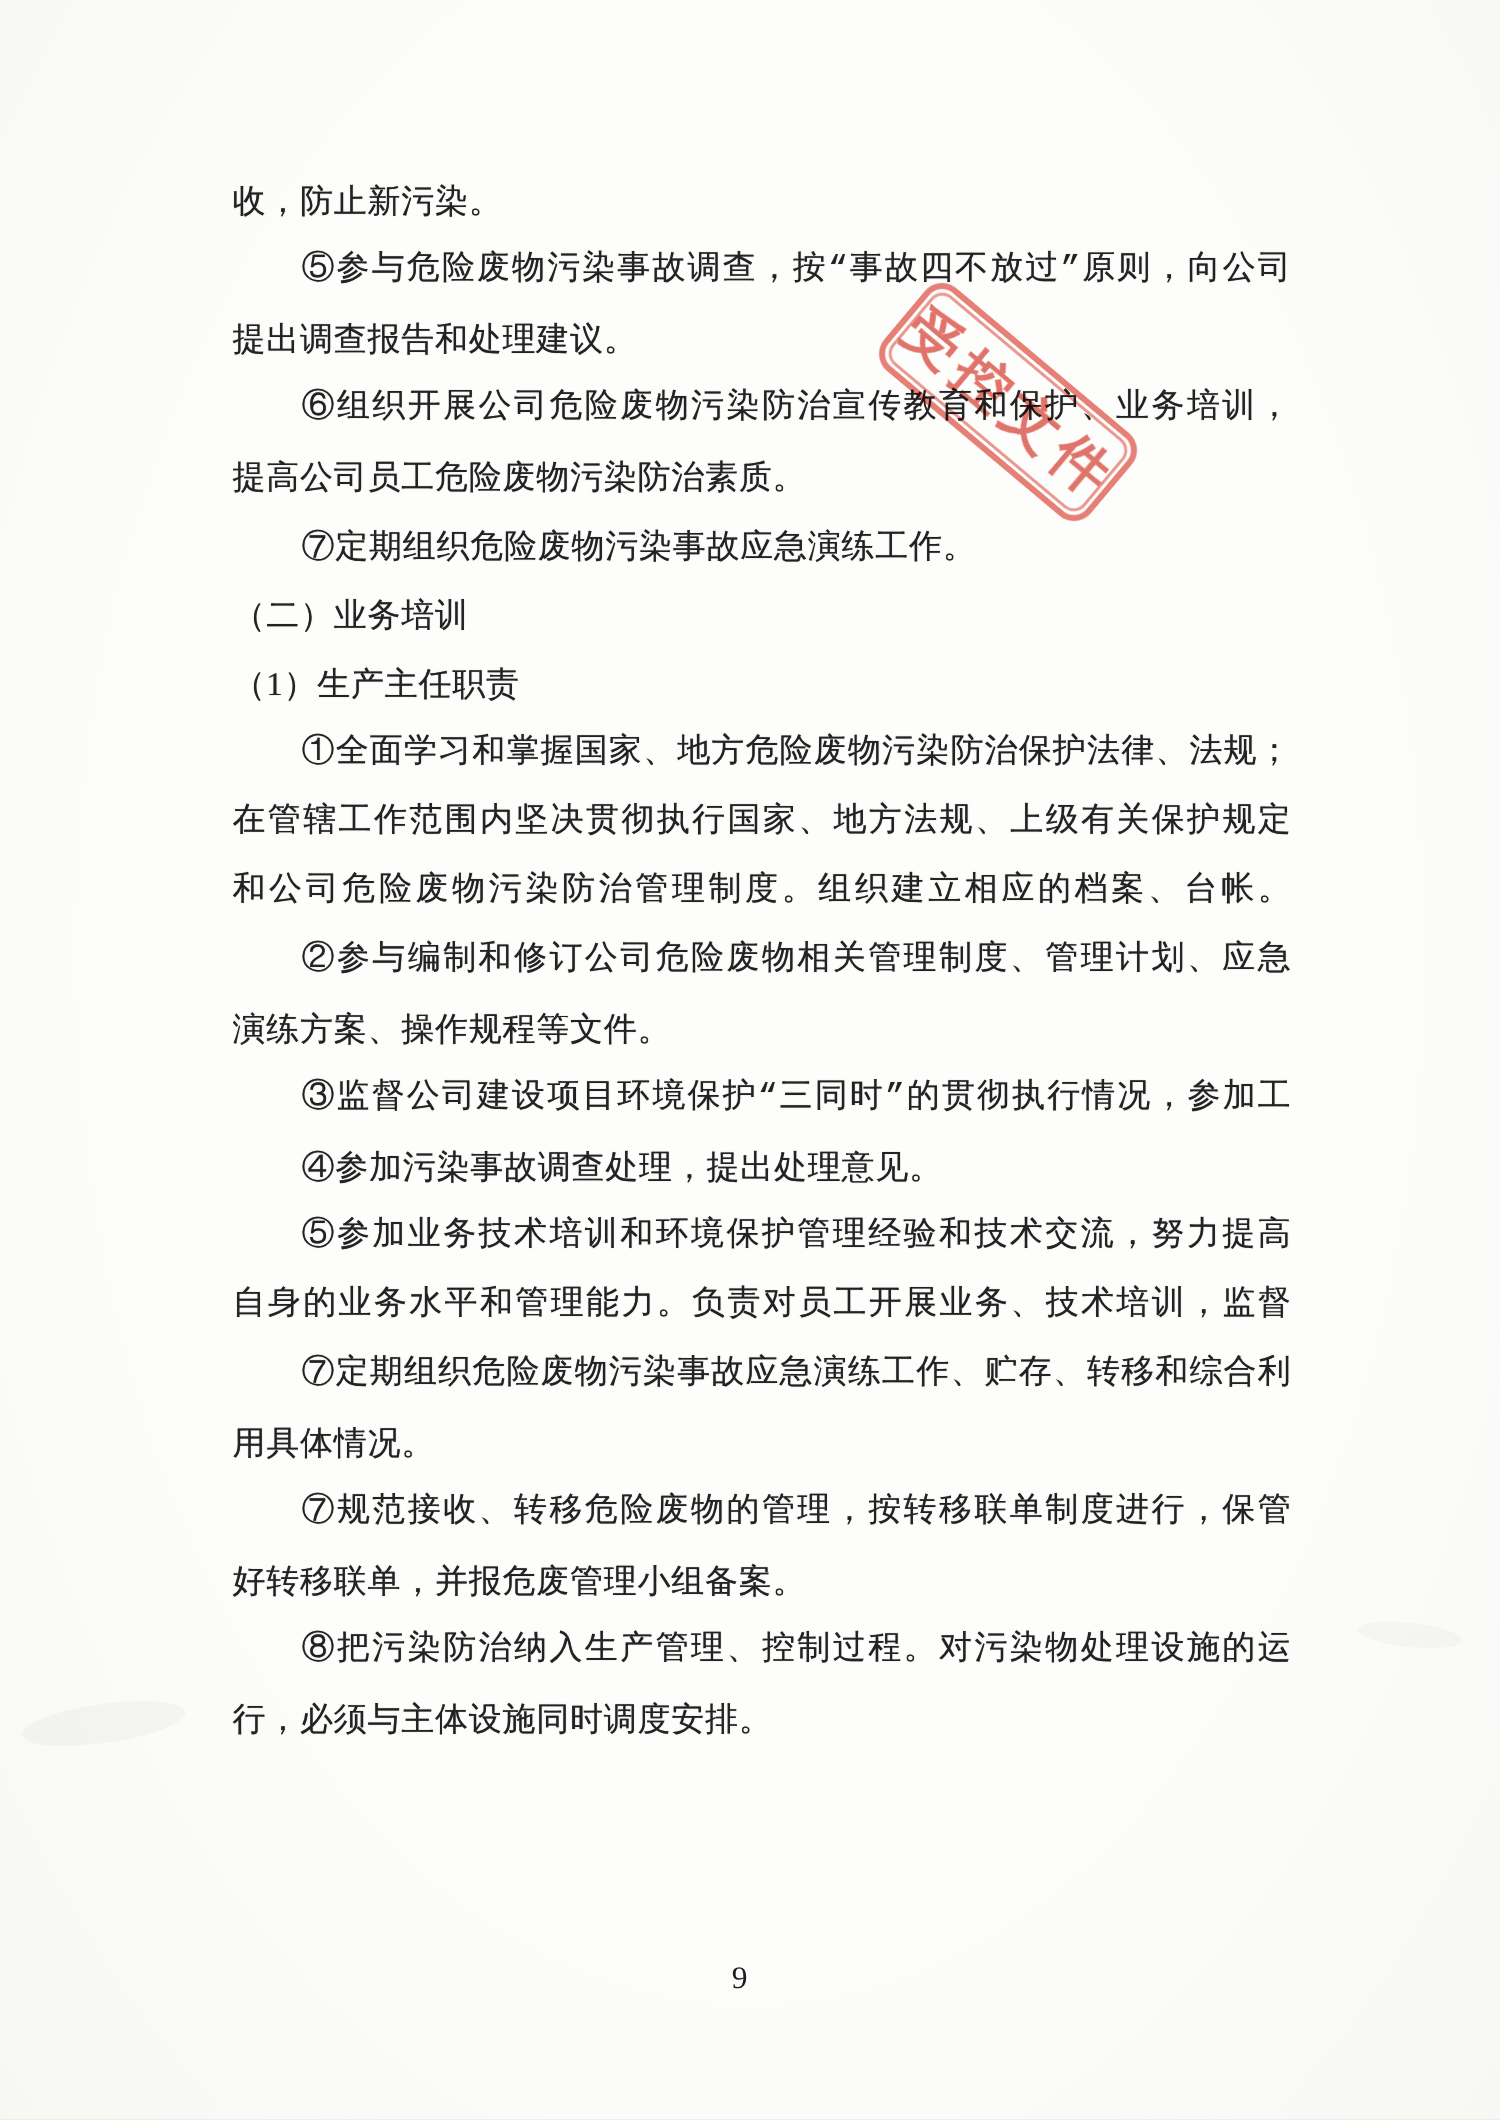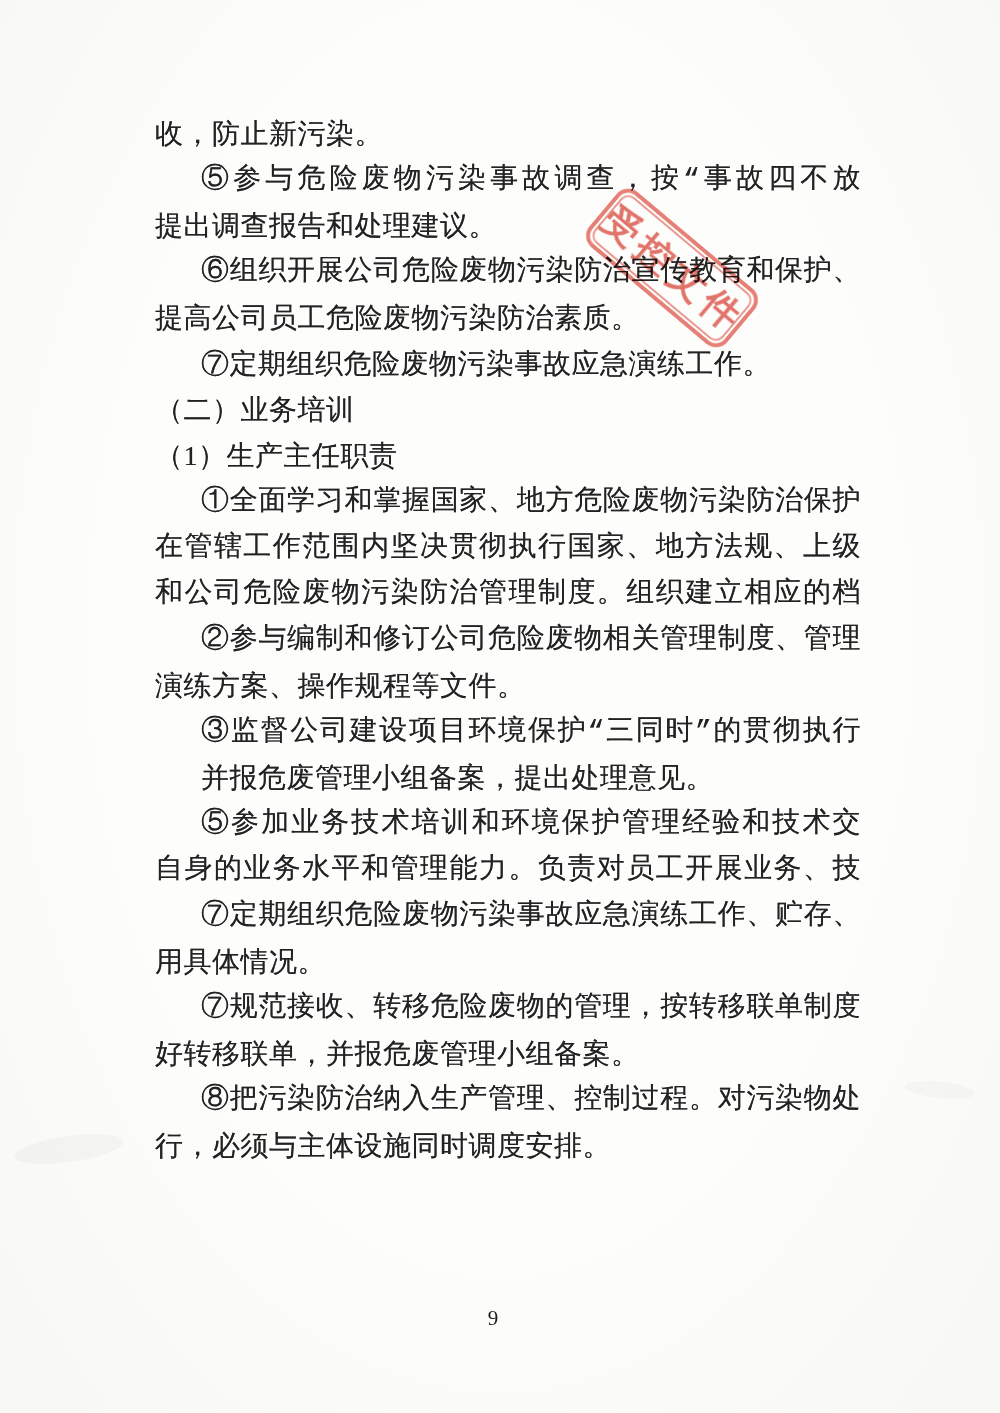--- a/index.html
+++ b/index.html
@@ -19,21 +19,21 @@
   }
   .content {
     position: absolute;
     left: 155px;
     top: 111px;
     width: 706px;
   }
   .line {
     height: 46px;
     line-height: 46px;
-    font-size: 28px;
+    font-size: 22px;
     letter-spacing: 0.5px;
     white-space: nowrap;
     text-shadow: 0 0 0.6px rgba(0,0,0,0.55);
   }
   .line.indent {
     text-indent: 46px;
   }
   .line.fill {
     white-space: normal;
     text-align: justify;
@@ -121,21 +121,21 @@
       <div class="line">提高公司员工危险废物污染防治素质。</div>
       <div class="line indent">⑦定期组织危险废物污染事故应急演练工作。</div>
       <div class="line">（二）业务培训</div>
       <div class="line">（1）生产主任职责</div>
       <div class="line indent fill">①全面学习和掌握国家、地方危险废物污染防治保护法律、法规；</div>
       <div class="line fill">在管辖工作范围内坚决贯彻执行国家、地方法规、上级有关保护规定</div>
       <div class="line fill">和公司危险废物污染防治管理制度。组织建立相应的档案、台帐。</div>
       <div class="line indent fill">②参与编制和修订公司危险废物相关管理制度、管理计划、应急</div>
       <div class="line">演练方案、操作规程等文件。</div>
       <div class="line indent fill">③监督公司建设项目环境保护“三同时”的贯彻执行情况，参加工</div>
-      <div class="line indent">并报危废管理小组备案，提出处理意见。</div>
+      <div class="line indent">④参加污染事故调查处理，提出处理意见。</div>
       <div class="line indent fill">⑤参加业务技术培训和环境保护管理经验和技术交流，努力提高</div>
       <div class="line fill">自身的业务水平和管理能力。负责对员工开展业务、技术培训，监督</div>
       <div class="line indent fill">⑦定期组织危险废物污染事故应急演练工作、贮存、转移和综合利</div>
       <div class="line">用具体情况。</div>
       <div class="line indent fill">⑦规范接收、转移危险废物的管理，按转移联单制度进行，保管</div>
       <div class="line">好转移联单，并报危废管理小组备案。</div>
       <div class="line indent fill">⑧把污染防治纳入生产管理、控制过程。对污染物处理设施的运</div>
       <div class="line">行，必须与主体设施同时调度安排。</div>
     </div>
 

